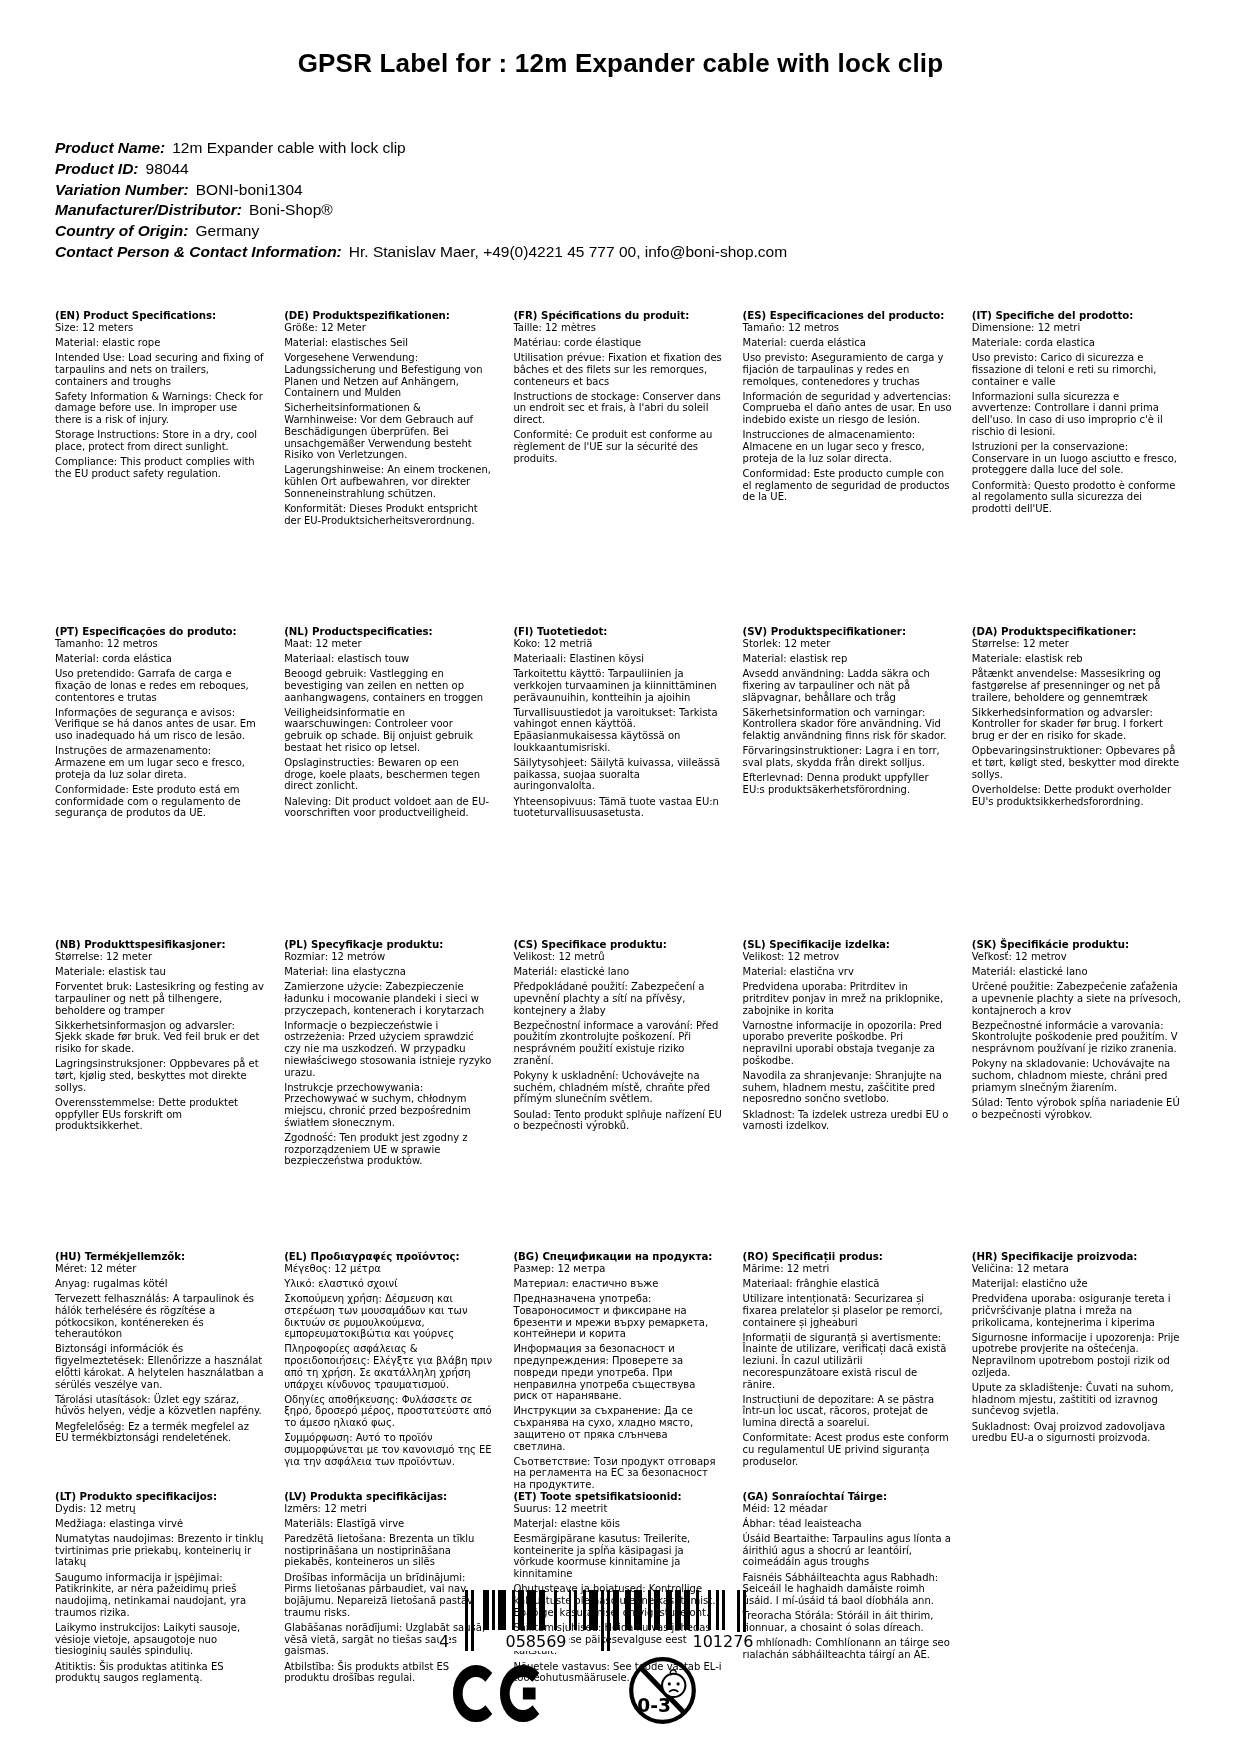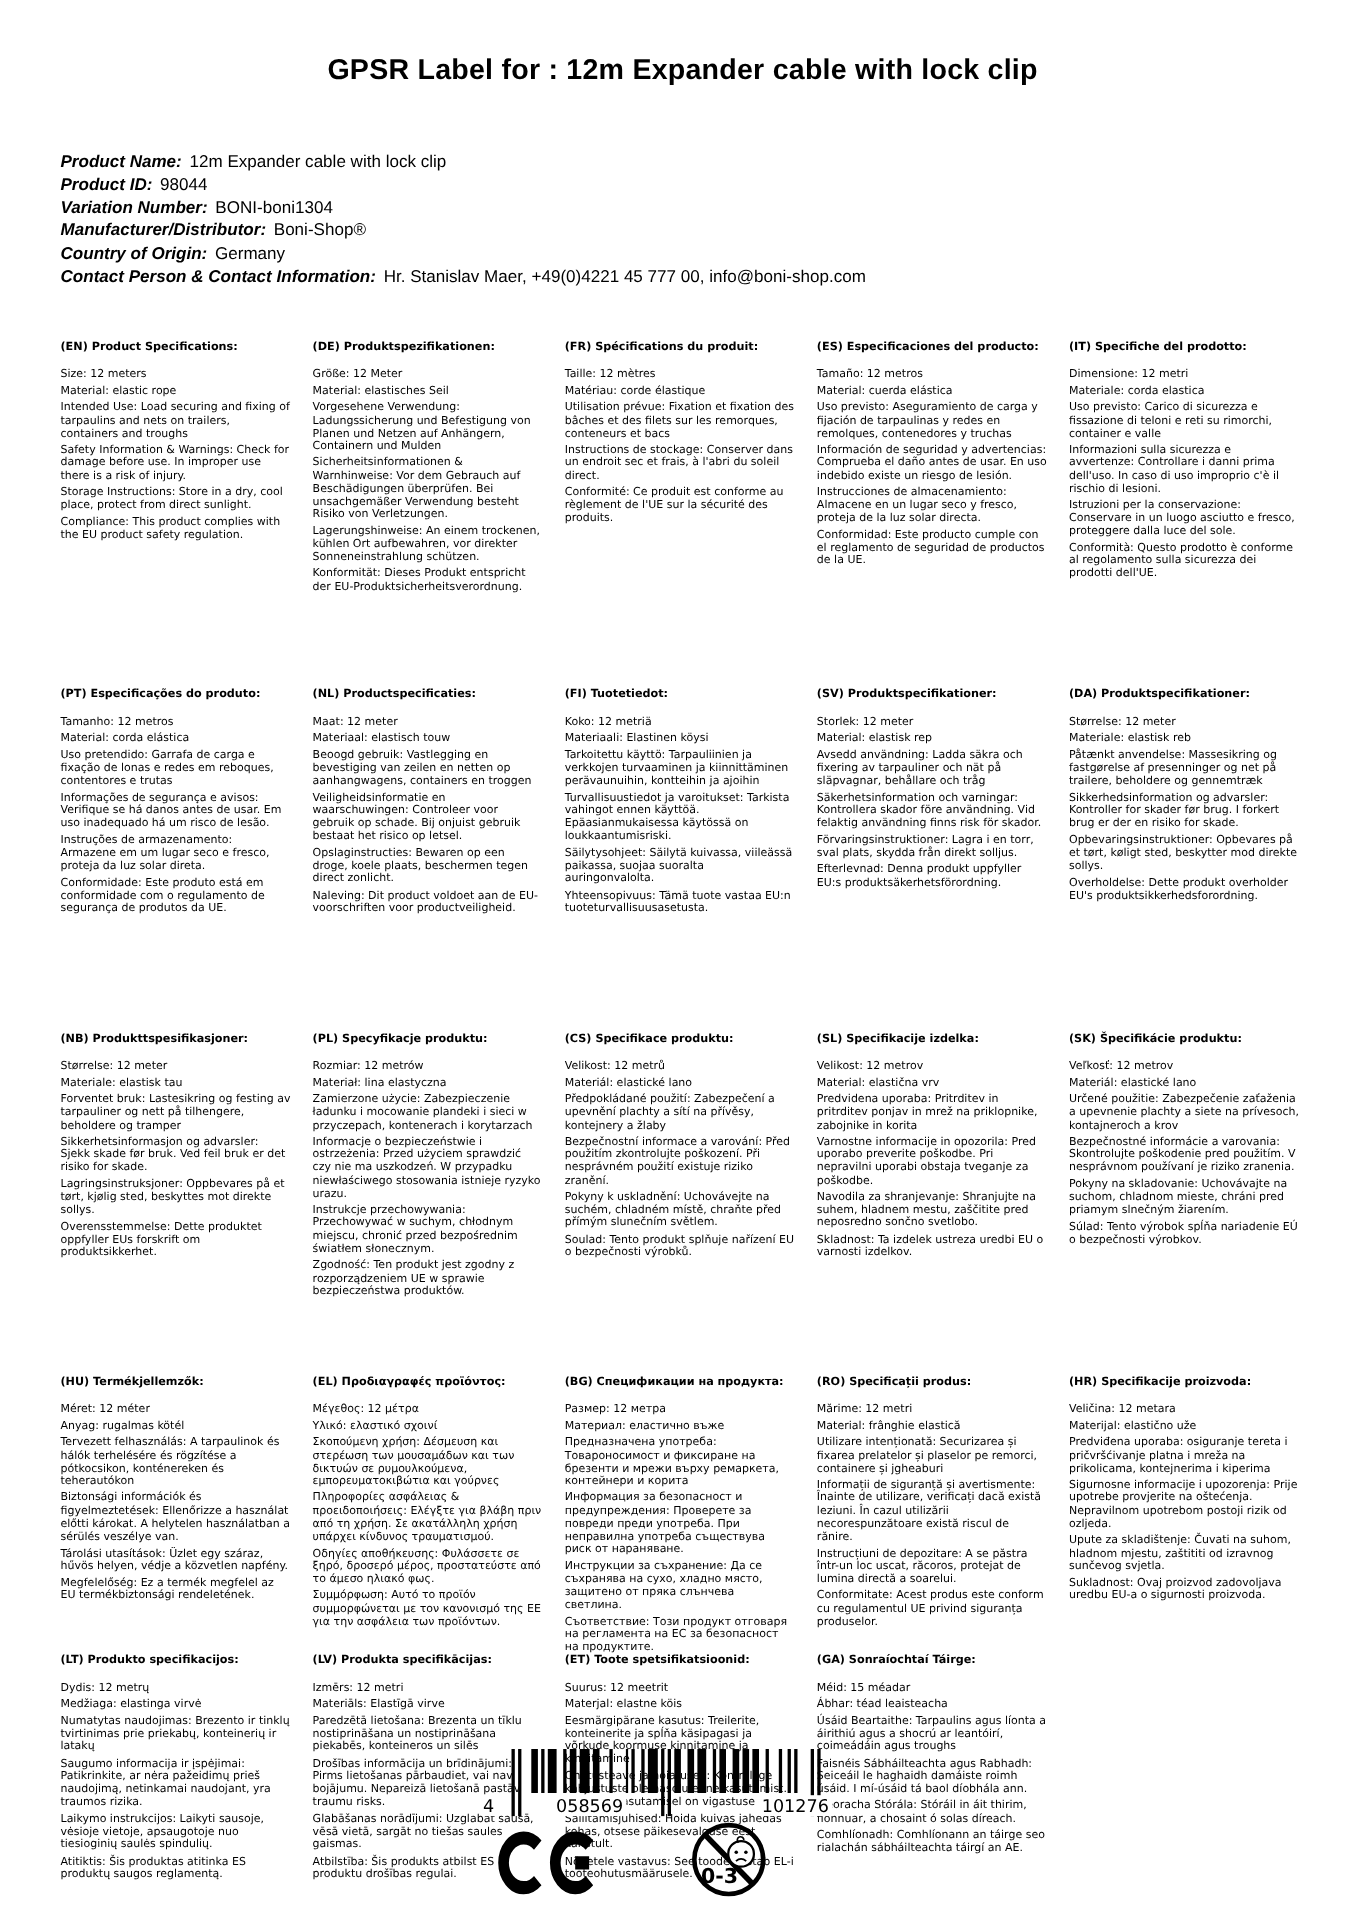--- a/index.html
+++ b/index.html
@@ -12,21 +12,21 @@
   .info{position:absolute;left:55px;top:138px;font-size:15.5px;line-height:20.8px;}
   .info-row .lbl{font-weight:700;font-style:italic;}
   .info-row .val{margin-left:7px;}
 
   .lang-grid{position:absolute;left:55px;top:310px;width:1126px;
              display:grid;grid-template-columns:repeat(5,1fr);column-gap:20px;
              grid-template-rows:316px 313px 312px auto;}
   .lang-block{font-family:"DejaVu Sans",sans-serif;font-size:10px;line-height:11.7px;}
   .lb-heading{font-weight:700;font-size:10.2px;}
   .lang-block p{margin:3.5px 0 0 0;}
-  .lang-block p.first{margin-top:13px;}
+  .lang-block p.first{margin-top:0;}
 
   .barcode{position:absolute;left:465px;top:1590px;width:281px;height:62px;}
   .barcode .bar{position:absolute;top:0;height:40px;background:#000;}
   .barcode .bar.tall{height:61px;}
   .bc-digit{position:absolute;top:42px;font-family:"DejaVu Sans",sans-serif;
             font-size:16px;background:#fff;padding:0 3px;white-space:nowrap;}
   .bc-first{left:-26px;padding:0;}
   .bc-left{left:71px;transform:translateX(-50%);}
   .bc-right{left:210px;transform:translateX(-50%);margin-left:48px;}
 
@@ -235,21 +235,21 @@
       <p>Материал: еластично въже</p>
       <p>Предназначена употреба: Товароносимост и фиксиране на брезенти и мрежи върху ремаркета, контейнери и корита</p>
       <p>Информация за безопасност и предупреждения: Проверете за повреди преди употреба. При неправилна употреба съществува риск от нараняване.</p>
       <p>Инструкции за съхранение: Да се съхранява на сухо, хладно място, защитено от пряка слънчева светлина.</p>
       <p>Съответствие: Този продукт отговаря на регламента на ЕС за безопасност на продуктите.</p>
     </div>
 
   <div class="lang-block">
     <div class="lb-heading">(RO) Specificații produs:</div>
   <p class="first">Mărime: 12 metri</p>
-      <p>Material: frânghie elastică</p>
+      <p>Materiaal: frânghie elastică</p>
       <p>Utilizare intenționată: Securizarea și fixarea prelatelor și plaselor pe remorci, containere și jgheaburi</p>
       <p>Informații de siguranță și avertismente: Înainte de utilizare, verificați dacă există leziuni. În cazul utilizării necorespunzătoare există riscul de rănire.</p>
       <p>Instrucțiuni de depozitare: A se păstra într-un loc uscat, răcoros, protejat de lumina directă a soarelui.</p>
       <p>Conformitate: Acest produs este conform cu regulamentul UE privind siguranța produselor.</p>
     </div>
 
   <div class="lang-block">
     <div class="lb-heading">(HR) Specifikacije proizvoda:</div>
   <p class="first">Veličina: 12 metara</p>
       <p>Materijal: elastično uže</p>
@@ -284,21 +284,21 @@
   <p class="first">Suurus: 12 meetrit</p>
       <p>Materjal: elastne köis</p>
       <p>Eesmärgipärane kasutus: Treilerite, konteinerite ja spĺňa käsipagasi ja võrkude koormuse kinnitamine ja kinnitamine</p>
       <p>Ohutusteave ja hoiatused: Kontrollige kahjustuste olemasolu enne kasutamist. Ebaõigel kasutamisel on vigastuse oht.</p>
       <p>Säilitamisjuhised: Hoida kuivas jahedas kohas, otsese päikesevalguse eest kaitstult.</p>
       <p>Nõuetele vastavus: See toode vastab EL-i tooteohutusmäärusele.</p>
     </div>
 
   <div class="lang-block">
     <div class="lb-heading">(GA) Sonraíochtaí Táirge:</div>
-  <p class="first">Méid: 15 méadar</p>
+  <p class="first">Méid: 12 méadar</p>
       <p>Ábhar: téad leaisteacha</p>
       <p>Úsáid Beartaithe: Tarpaulins agus líonta a áirithiú agus a shocrú ar leantóirí, coimeádáin agus troughs</p>
       <p>Faisnéis Sábháilteachta agus Rabhadh: Seiceáil le haghaidh damáiste roimh úsáid. I mí-úsáid tá baol díobhála ann.</p>
       <p>Treoracha Stórála: Stóráil in áit thirim, fionnuar, a chosaint ó solas díreach.</p>
       <p>Comhlíonadh: Comhlíonann an táirge seo rialachán sábháilteachta táirgí an AE.</p>
     </div>
 </div>
 
 <div class="barcode">
   <span class="bc-digit bc-first">4</span>

